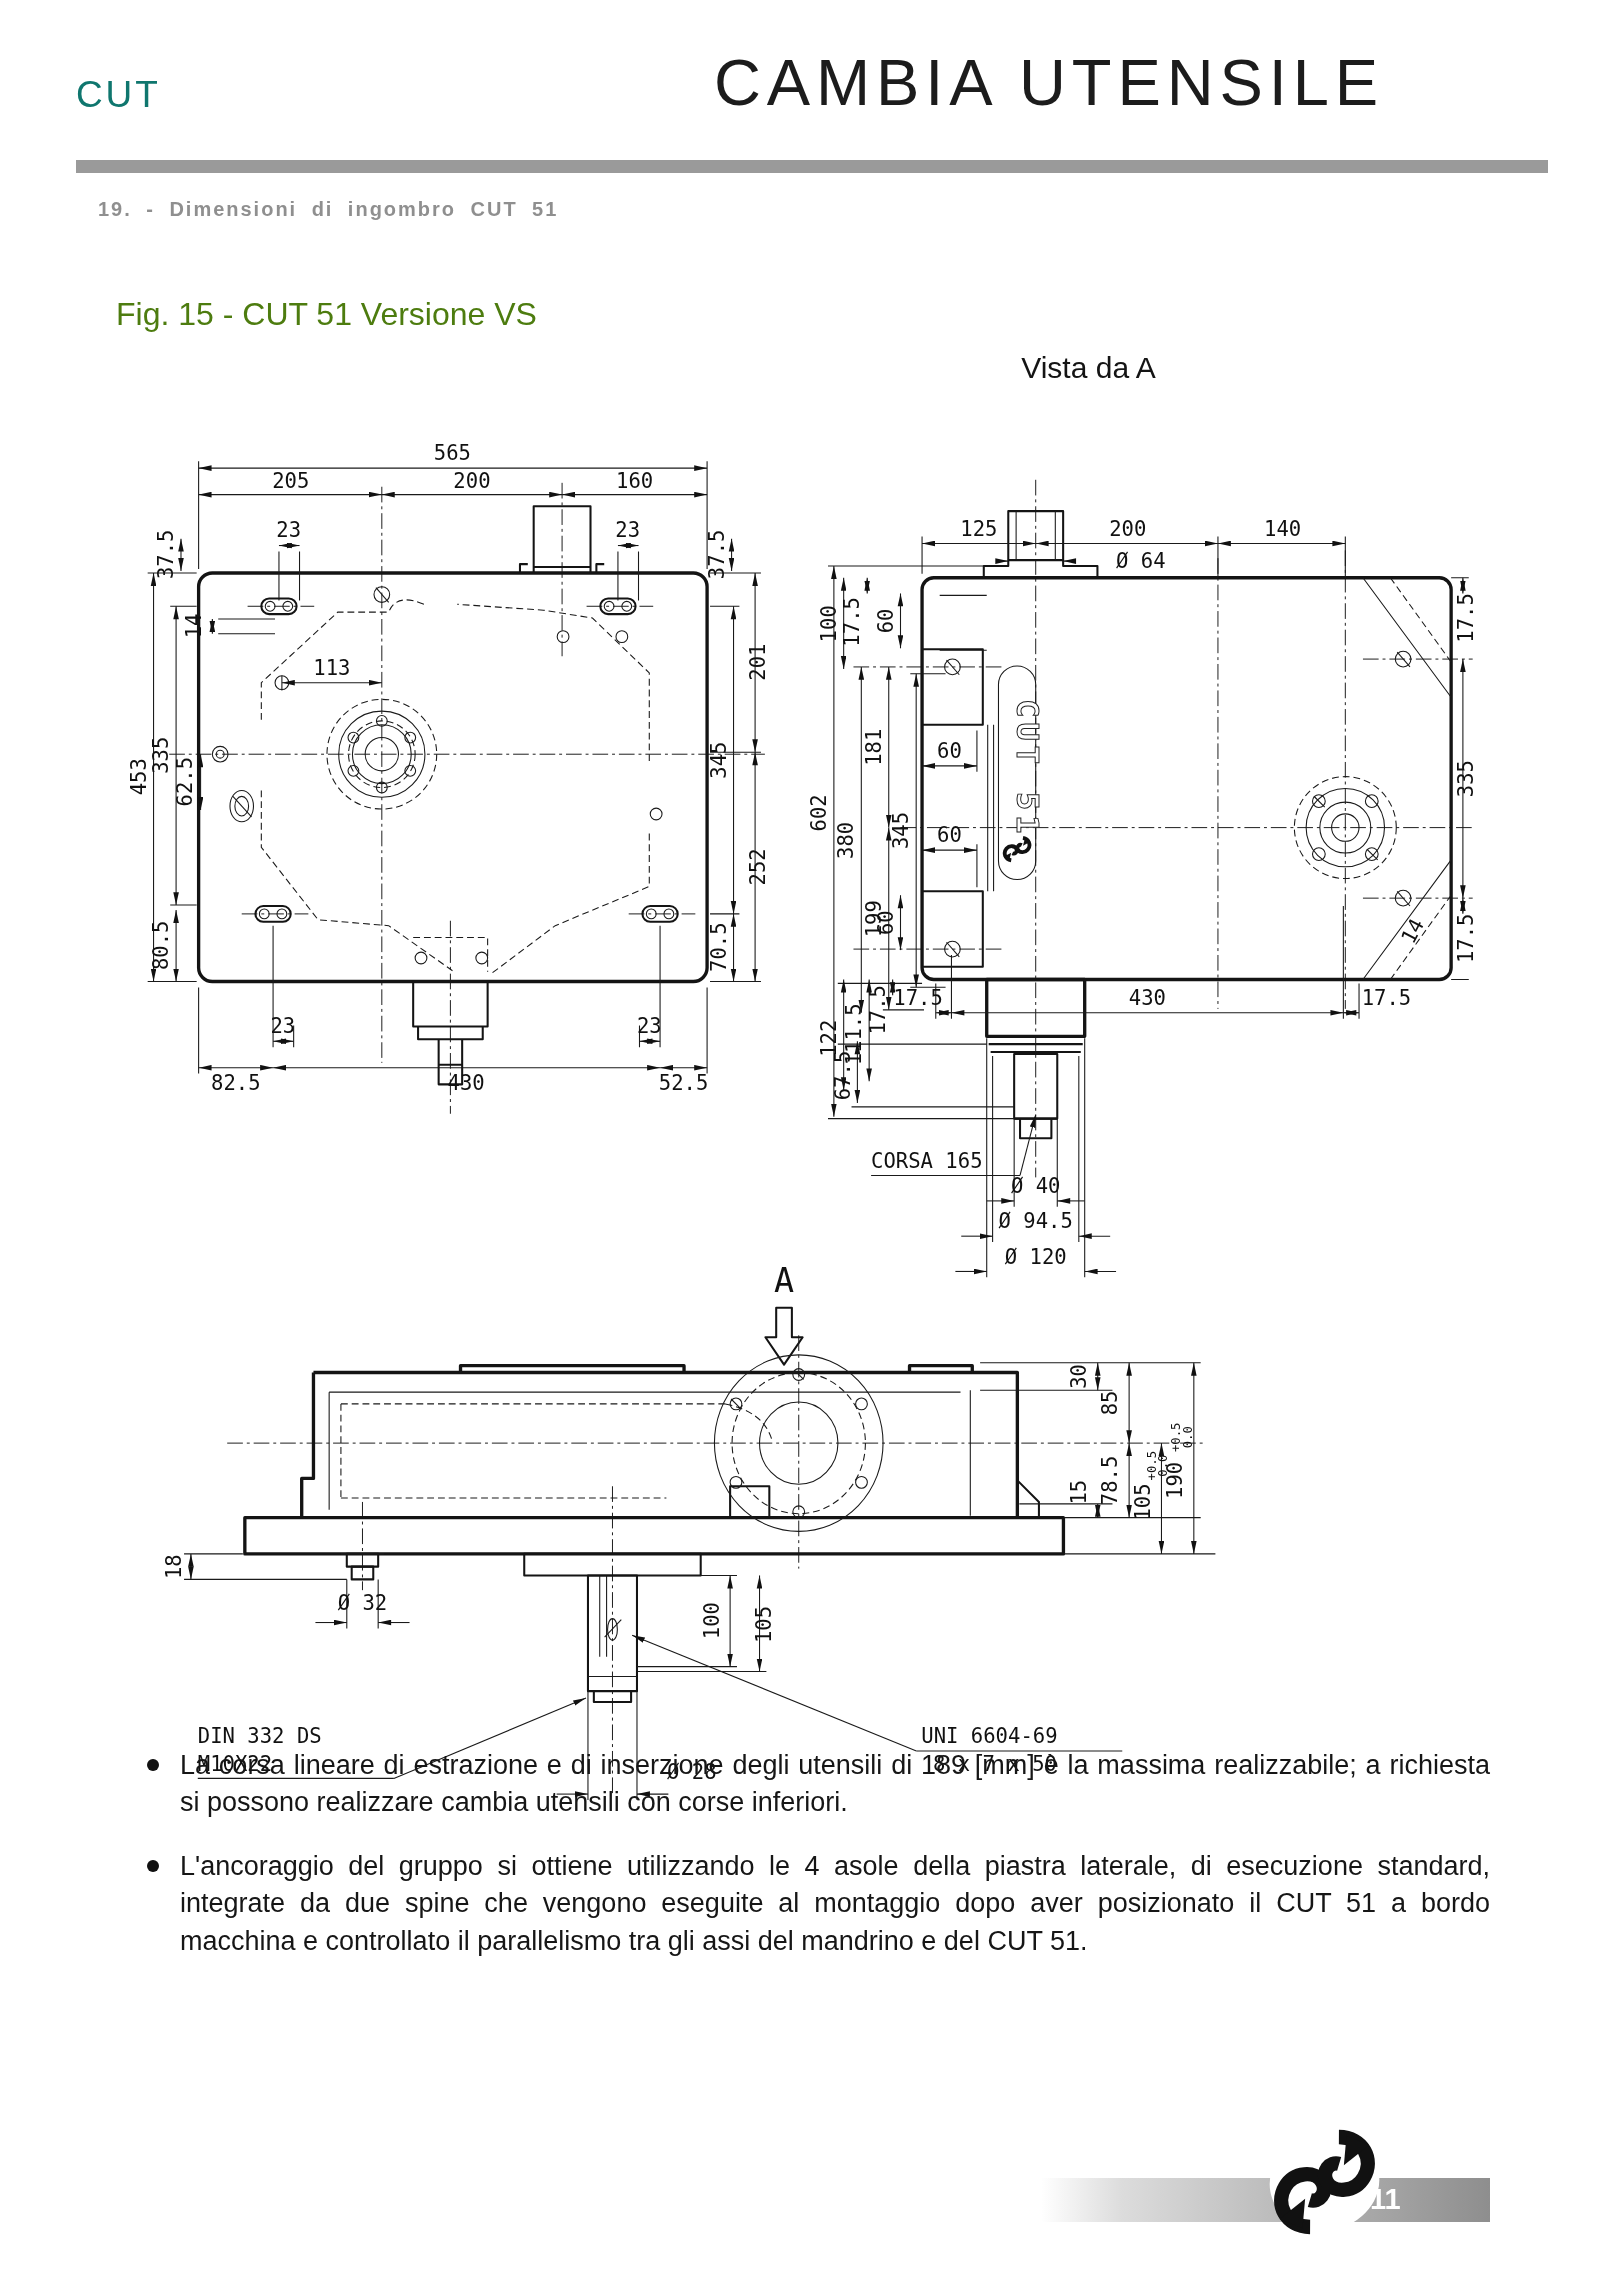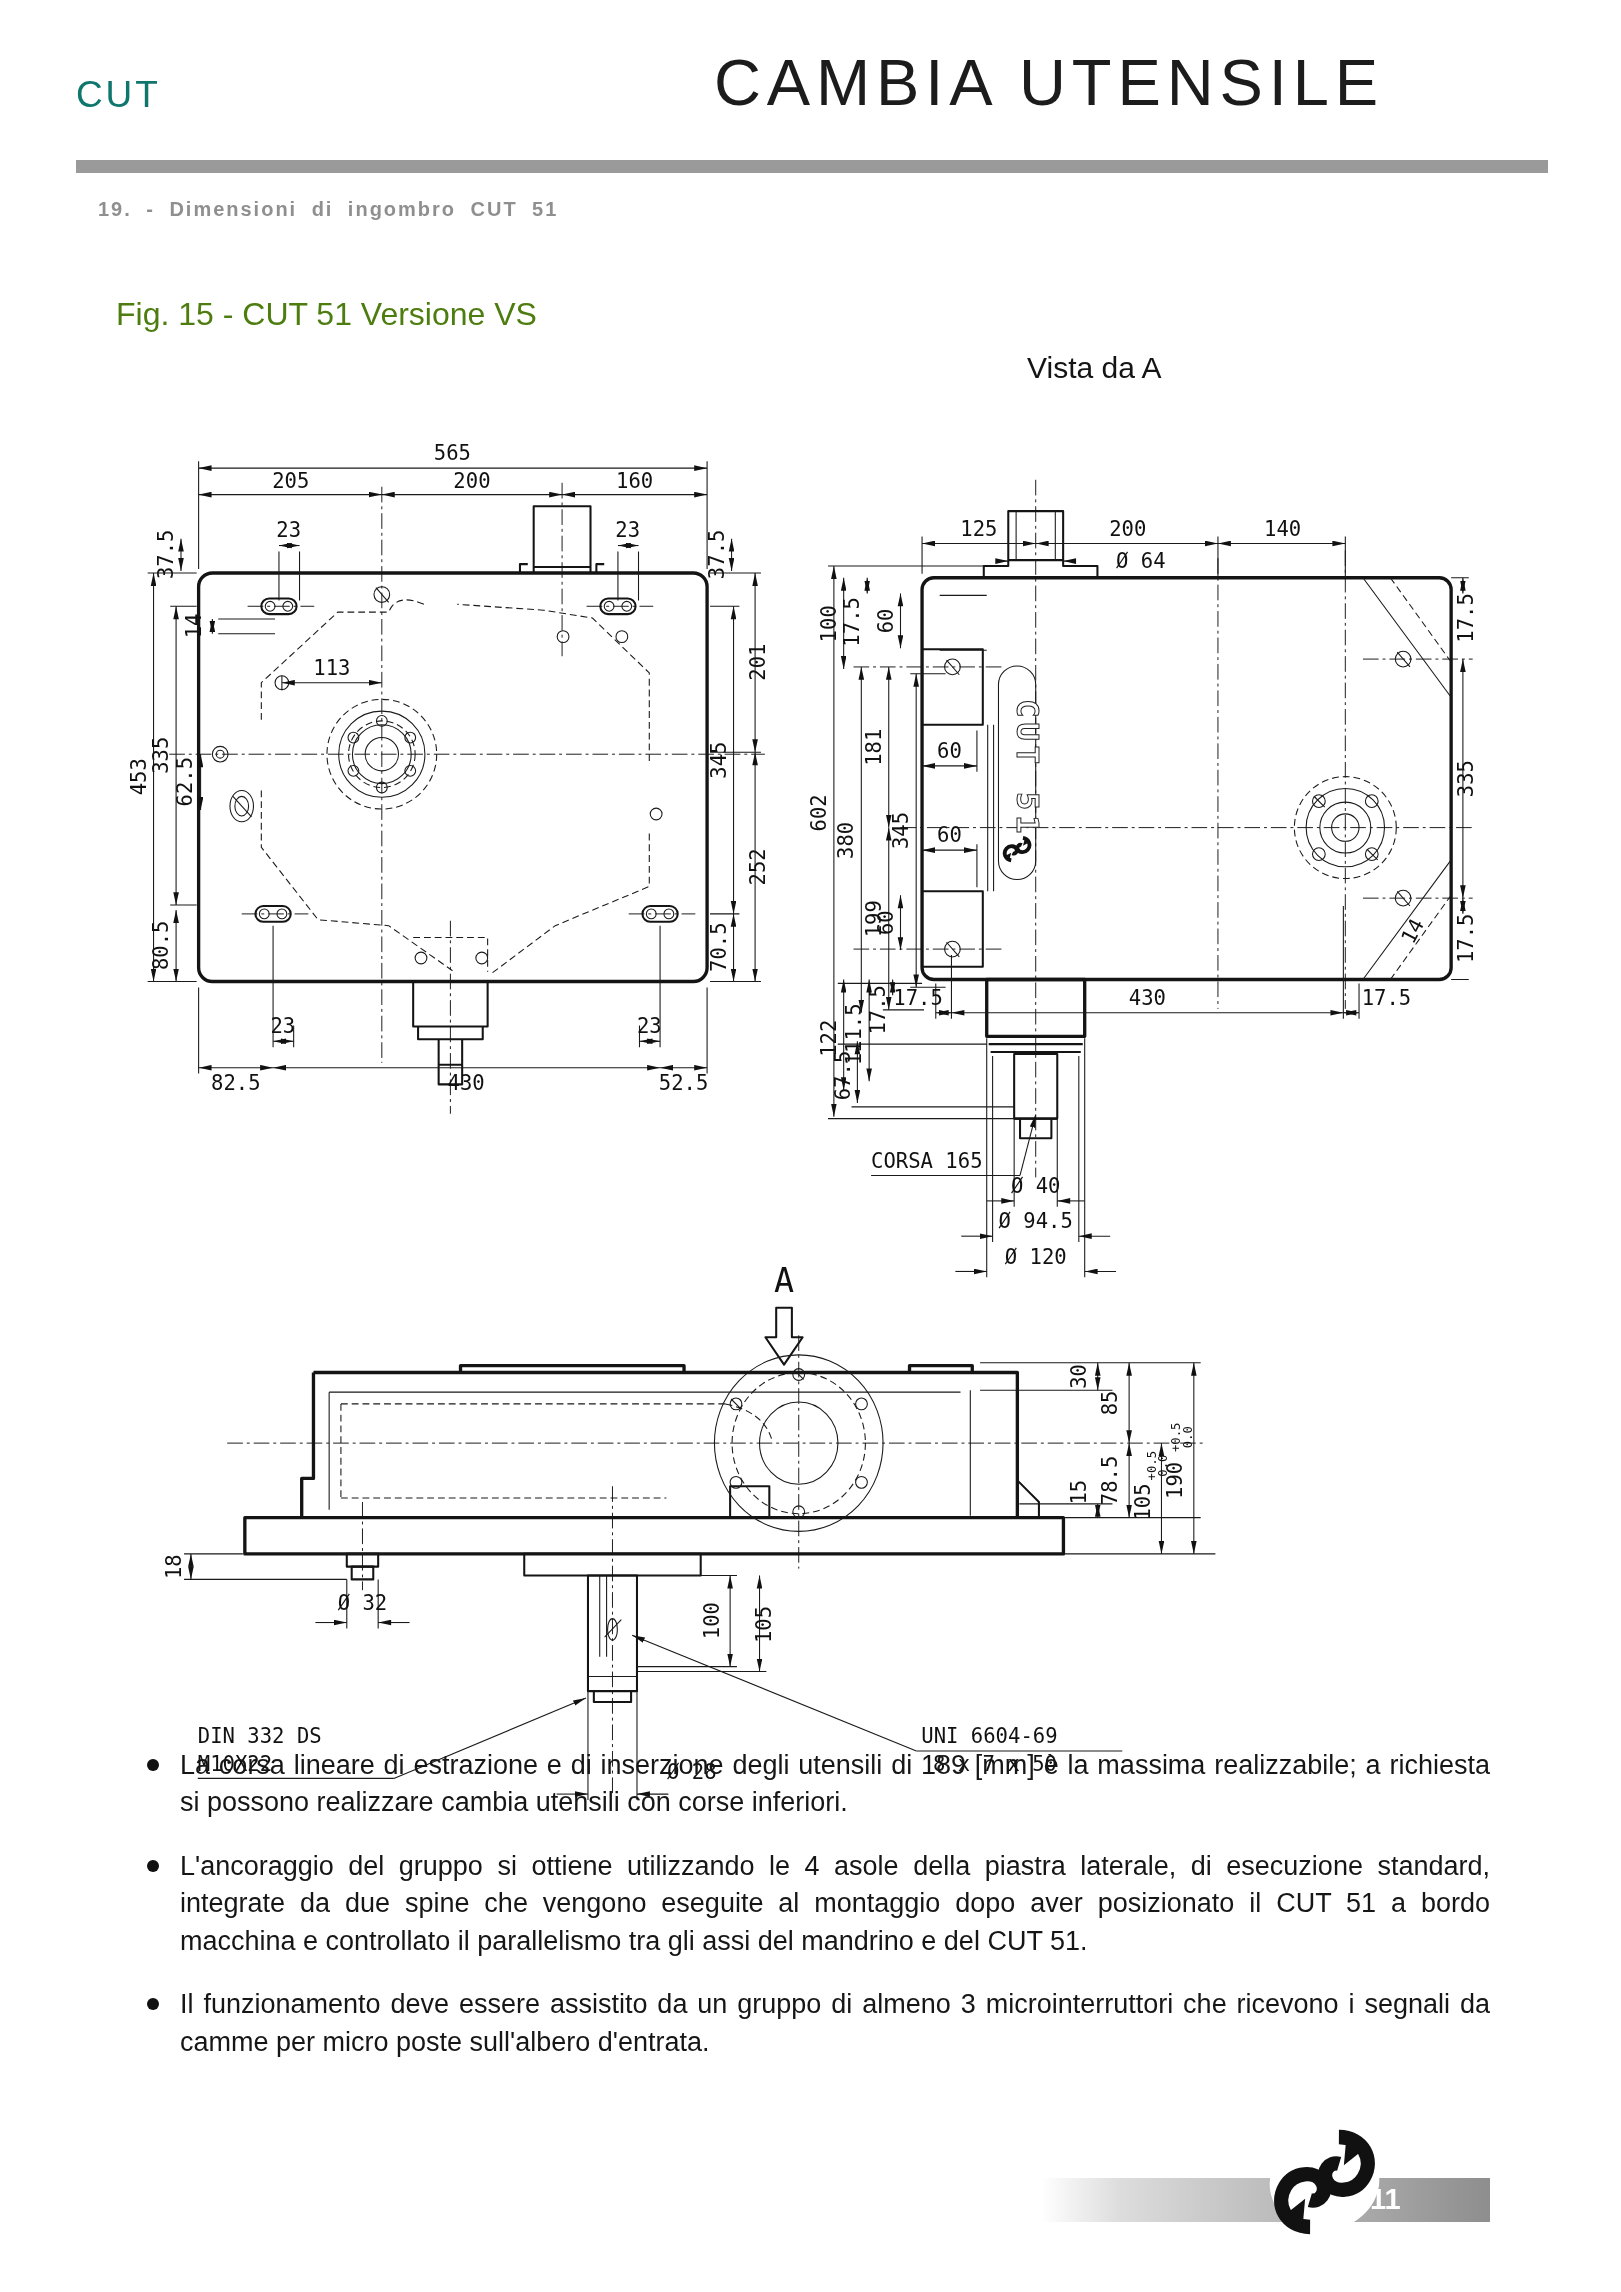--- a/index.html
+++ b/index.html
@@ -7,21 +7,21 @@
        font-family:"Liberation Sans",sans-serif;color:#111}
   .abs{position:absolute}
   
   .prod-code{left:76px;top:74px;font-size:37px;letter-spacing:2.9px;color:#0f766e}
   .doc-title{left:549px;top:45px;width:1000px;text-align:center;font-size:65px;
              letter-spacing:5.9px;color:#1c1c1c;white-space:nowrap}
   .head-bar{left:76px;top:160px;width:1472px;height:12.7px;background:#9a9a9a}
   .sec-title{left:98px;top:198px;font-size:20px;font-weight:bold;color:#8f8f8f;
              letter-spacing:2px;word-spacing:6.9px}
   .fig-cap{left:116px;top:296px;font-size:32px;color:#4d7c0f}
-  .view-title{left:1027px;top:351px;width:255px;font-size:30px;color:#141414}
+  .view-title{left:961px;top:351px;width:255px;text-align:center;font-size:30px;color:#141414}
   
   svg.draw{position:absolute;overflow:visible}
   .thick{stroke:#141414;stroke-width:3.4;fill:none;stroke-linejoin:round}
   .mid{stroke:#141414;stroke-width:2.1;fill:none;stroke-linejoin:round}
   .thin{stroke:#1a1a1a;stroke-width:1.1;fill:none}
   .dim{stroke:#1a1a1a;stroke-width:1.1;fill:none}
   .cl{stroke:#1a1a1a;stroke-width:1;fill:none;stroke-dasharray:16 4 3 4}
   .dsh{stroke:#1a1a1a;stroke-width:1.1;fill:none;stroke-dasharray:7 4}
   text.d{font-family:"DejaVu Sans Mono",monospace;font-size:21px;fill:#111;stroke:none}
   text.sm{font-family:"DejaVu Sans Mono",monospace;font-size:12.5px;fill:#111}
@@ -401,24 +401,20 @@
 
 <div class="abs notes">
   <p class="note">
     <span class="b-dot"></span>
     <span>La corsa lineare di estrazione e di inserzione degli utensili di 189 [mm] è la massima realizzabile; a richiesta si possono realizzare cambia utensili con corse inferiori.</span>
   </p>
   <p class="note">
     <span class="b-dot"></span>
     <span>L'ancoraggio del gruppo si ottiene utilizzando le 4 asole della piastra laterale, di esecuzione standard, integrate da due spine che vengono eseguite al montaggio dopo aver posizionato il CUT 51 a bordo macchina e controllato il parallelismo tra gli assi  del mandrino e del CUT 51.</span>
   </p>
-  <p class="note">
-    <span class="b-dot"></span>
-    <span>Il funzionamento deve essere assistito da un gruppo di almeno  3 microinterruttori che ricevono i segnali da camme per micro poste sull'albero d'entrata.</span>
-  </p>
 </div>
 
 <div class="abs foot-bar">
   <span class="page-num">11</span>
 </div>
 <svg class="abs foot-logo" width="147" height="110" viewBox="0 0 100 100">
   <use href="#knot" transform="rotate(-10 50 50)"></use>
 </svg>
 
 

